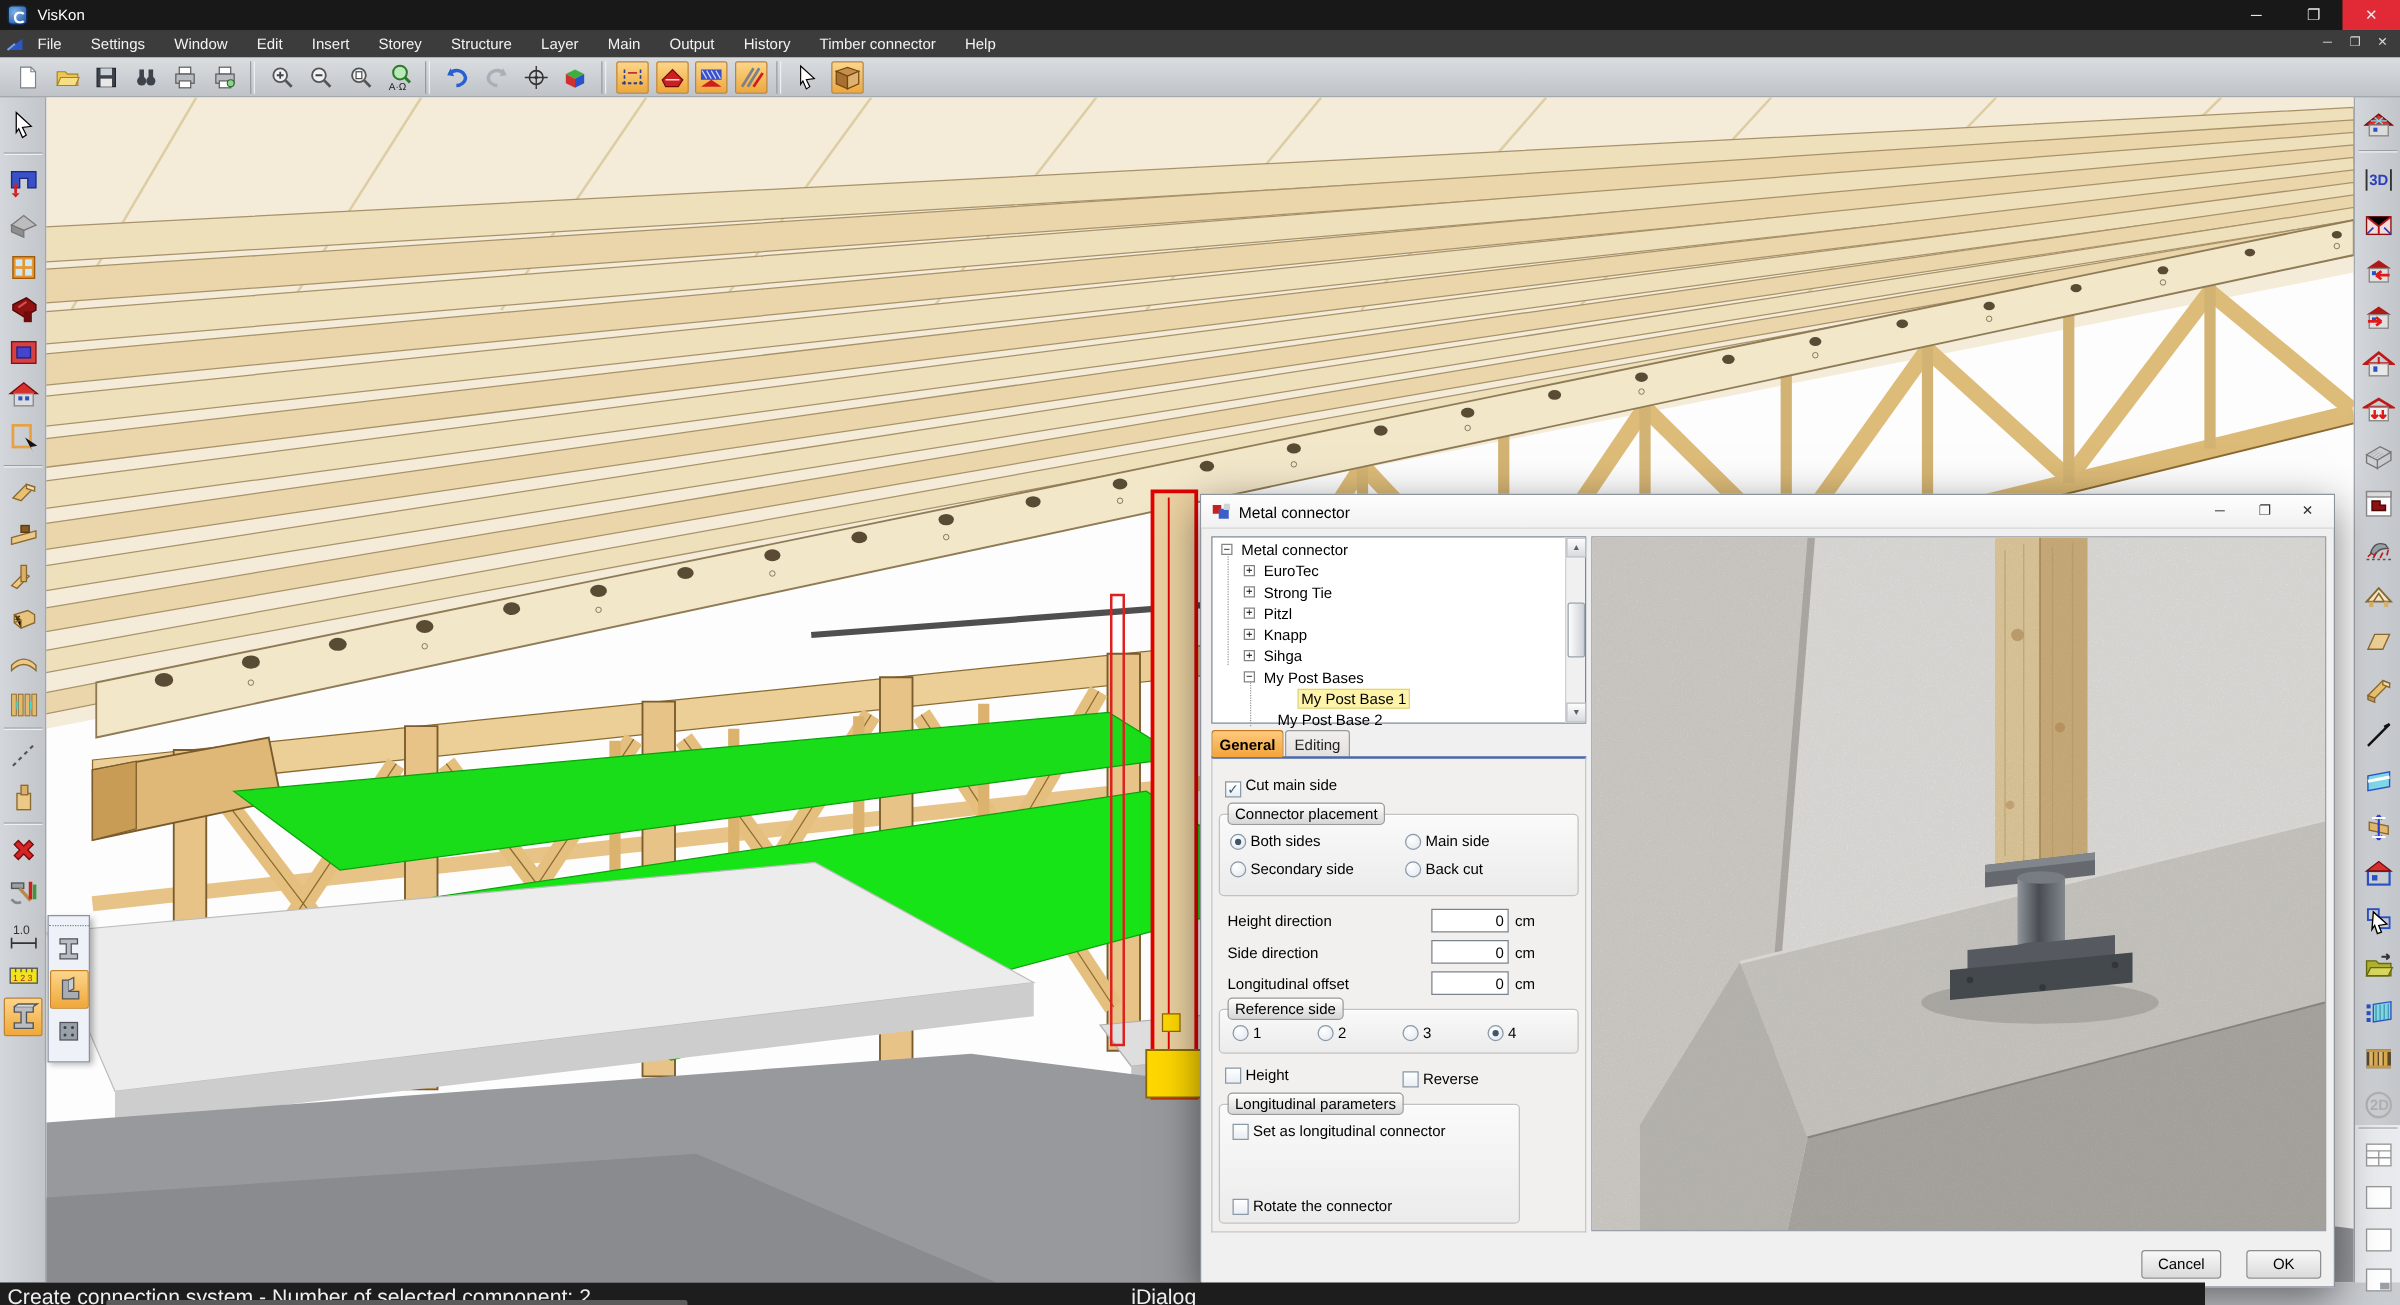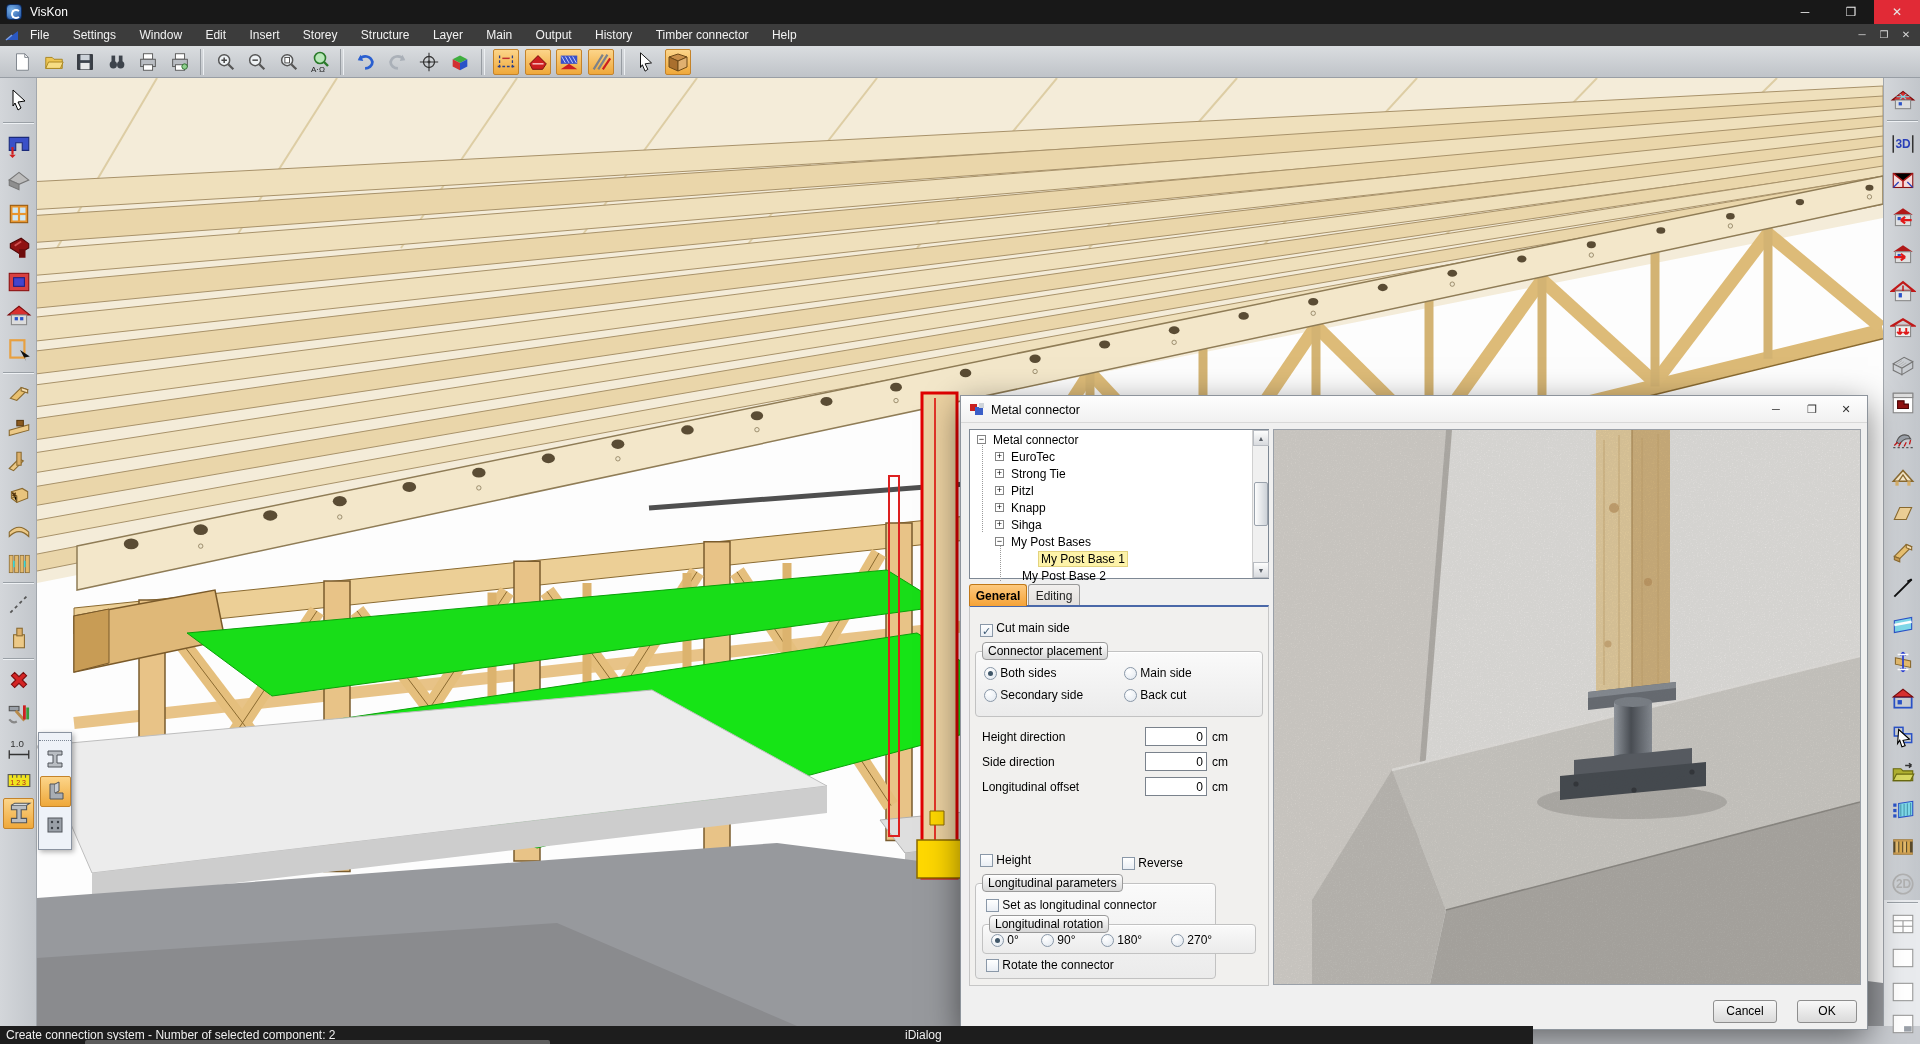--- a/index.html
+++ b/index.html
@@ -86,21 +86,21 @@
   .frow { position:absolute; left:0; width:100%; height:20px; }
   .numfield { position:absolute; width:62px; height:19px; border:1px solid #7a828c; background:#fff; font:12px "Liberation Sans",sans-serif; text-align:right; padding-right:3px; }
   .unit { position:absolute; font-size:12px; }
 
   #preview { position:absolute; left:312px; top:33px; width:588px; height:556px; border:1px solid #9aa0a8; background:#e9e7e4; }
 
   .btn { position:absolute; height:23px; border:1px solid #8e8e8e; border-radius:3px;
          background:linear-gradient(#f8f8f8,#dadada); font-size:12px; text-align:center; line-height:21px; }
 
   
-  #statusbar { position:absolute; left:0; top:1026px; width:1533px; height:18px; background:#1d1d1d; color:#efefef; font-size:12px; }
+  #statusbar { position:absolute; left:0; top:1026px; width:1764px; height:18px; background:#1d1d1d; color:#efefef; font-size:17px; }
   #status-left { position:absolute; left:6px; top:2px; }
   #status-right { position:absolute; left:905px; top:2px; }
   #task-sliver { position:absolute; left:85px; top:14px; width:465px; height:4px; background:#5c5c5c; border-radius:2px 2px 0 0; }
 
   svg text { font-family:"Liberation Sans",sans-serif; }
 </style>
 </head>
 <body>
 
 <div id="titlebar">
@@ -862,34 +862,34 @@
       <span class="lbl abs" style="left:12px;top:3px">Side direction</span>
       <input class="numfield" style="left: 175px; top: 0px;" readonly="" value="0">
       <span class="unit" style="left:242px;top:3px">cm</span>
     </div>
     <div class="frow" style="top:170px">
       <span class="lbl abs" style="left:12px;top:3px">Longitudinal offset</span>
       <input class="numfield" style="left: 175px; top: 0px;" readonly="" value="0">
       <span class="unit" style="left:242px;top:3px">cm</span>
     </div>
 
+    <div class="grp" style="left:5px;top:200px;width:288px;height:36px">
+      <span class="gcap">Reference side</span>
+      <div class="abs" style="left:10px;top:11px"><span class="rb"></span> <span class="lbl">1</span></div>
+      <div class="abs" style="left:78px;top:11px"><span class="rb"></span> <span class="lbl">2</span></div>
+      <div class="abs" style="left:146px;top:11px"><span class="rb"></span> <span class="lbl">3</span></div>
+      <div class="abs" style="left:214px;top:11px"><span class="rb sel"></span> <span class="lbl">4</span></div>
+    </div>
 
     <div class="abs" style="left:10px;top:246px"><span class="cb"></span> <span class="lbl">Height</span></div>
     <div class="abs" style="left:152px;top:249px"><span class="cb"></span> <span class="lbl">Reverse</span></div>
 
     <div class="grp" style="left:5px;top:276px;width:241px;height:96px">
       <span class="gcap">Longitudinal parameters</span>
       <div class="abs" style="left:10px;top:14px"><span class="cb"></span> <span class="lbl">Set as longitudinal connector</span></div>
-      <div class="grp" style="left:6px;top:40px;width:274px;height:30px">
-        <span class="gcap">Longitudinal rotation</span>
-        <div class="abs" style="left:8px;top:8px"><span class="rb sel"></span> <span class="lbl">0°</span></div>
-        <div class="abs" style="left:58px;top:8px"><span class="rb"></span> <span class="lbl">90°</span></div>
-        <div class="abs" style="left:118px;top:8px"><span class="rb"></span> <span class="lbl">180°</span></div>
-        <div class="abs" style="left:188px;top:8px"><span class="rb"></span> <span class="lbl">270°</span></div>
-      </div>
       <div class="abs" style="left:10px;top:74px"><span class="cb"></span> <span class="lbl">Rotate the connector</span></div>
     </div>
   </div>
 
   <div id="preview">
     <svg width="586" height="554" viewBox="0 0 586 554">
       <defs>
         <filter id="grain" x="0" y="0" width="100%" height="100%">
           <feTurbulence type="fractalNoise" baseFrequency="0.75" numOctaves="3" stitchTiles="stitch"></feTurbulence>
           <feColorMatrix type="matrix" values="0 0 0 0 0.1  0 0 0 0 0.1  0 0 0 0 0.1  0.7 0.7 0.7 0 0"></feColorMatrix>

